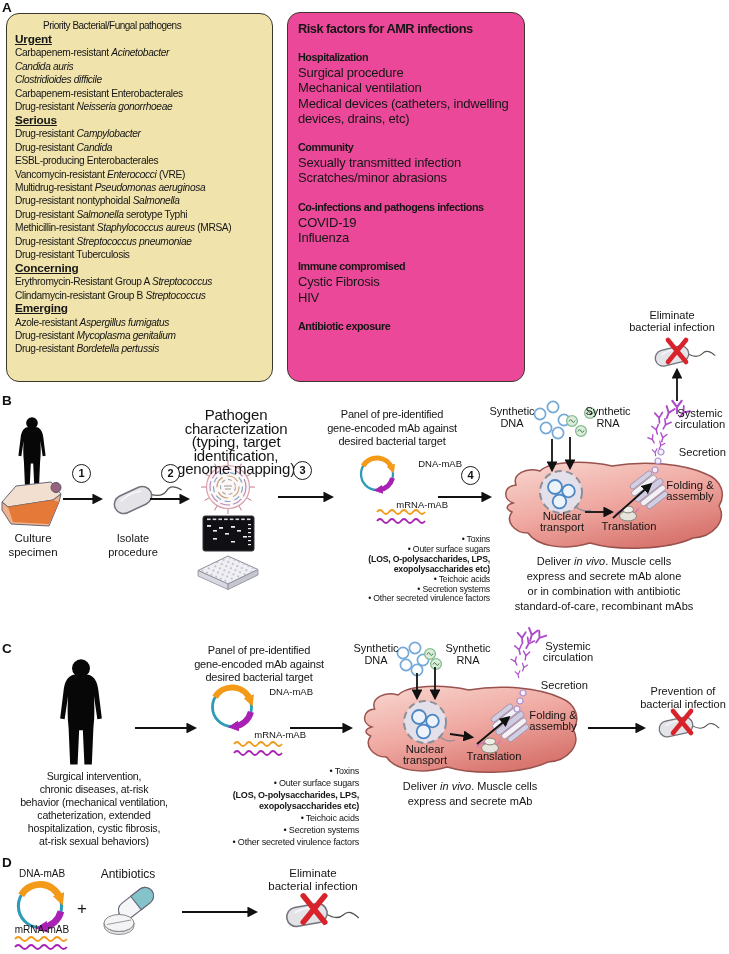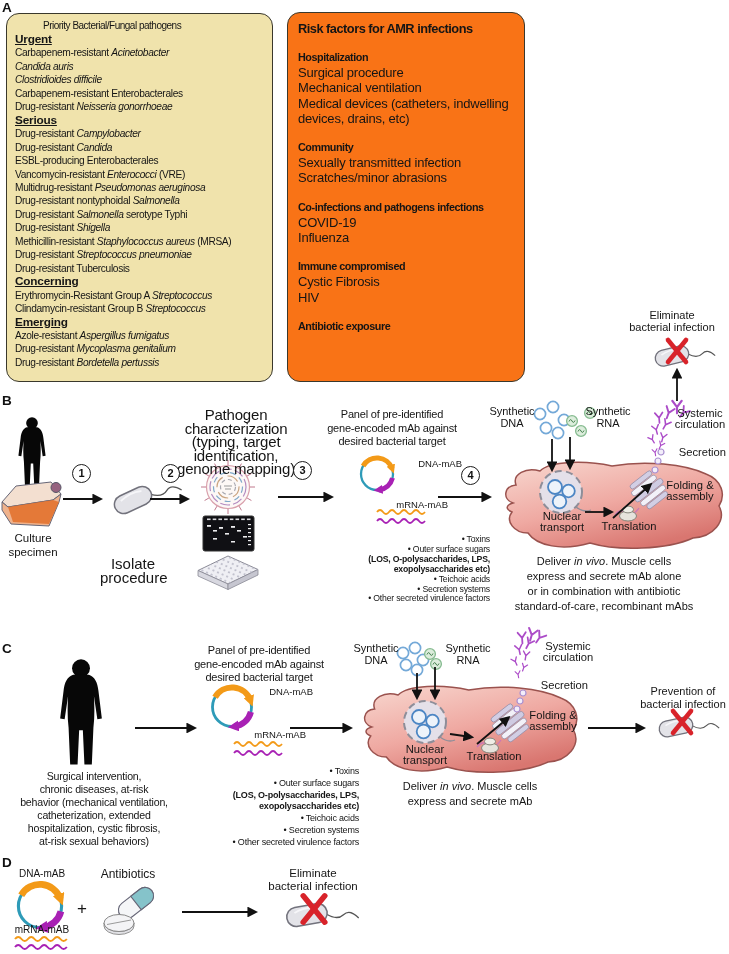--- a/index.html
+++ b/index.html
@@ -4,21 +4,21 @@
 <style>
   html,body{margin:0;padding:0;background:#fff;}
   #stage{position:relative;width:729px;height:954px;background:#fff;overflow:hidden;
          font-family:"Liberation Sans","DejaVu Sans",sans-serif;color:#151515;}
   #art{position:absolute;left:0;top:0;z-index:1;}
   .t{position:absolute;z-index:2;text-align:center;color:#151515;}
   .tl{text-align:right;}
   .plabel{position:absolute;z-index:3;font-weight:bold;font-size:13.5px;color:#111;}
   .box{position:absolute;z-index:2;box-sizing:border-box;border:1.6px solid #3a382c;border-radius:13px;overflow:hidden;}
   #boxPath{left:6px;top:13px;width:267px;height:369px;background:#F0E3AC;padding:6px 2px 4px 8px;}
-  #boxRisk{left:287px;top:12px;width:238px;height:370px;background:#f97316;padding:8px 8px 8px 10px;}
+  #boxRisk{left:287px;top:12px;width:238px;height:370px;background:#ec4899;padding:8px 8px 8px 10px;}
   .ptitle{font-size:10px;font-weight:normal;letter-spacing:-0.5px;white-space:nowrap;margin-bottom:2px;margin-left:28px;}
   .prow{font-size:10.2px;line-height:13.45px;letter-spacing:-0.35px;white-space:nowrap;}
   .ph span{font-weight:bold;font-size:11.8px;letter-spacing:-0.2px;text-decoration:underline;}
   .rtitle{font-size:12.8px;font-weight:bold;letter-spacing:-0.5px;white-space:nowrap;}
   .rhead{font-size:10.8px;font-weight:bold;letter-spacing:-0.45px;white-space:nowrap;margin-top:14px;line-height:15.2px;}
   .rrow{font-size:13px;line-height:15.2px;letter-spacing:-0.2px;}
   .stepnum{position:absolute;z-index:3;width:17px;height:17px;border:1.7px solid #1c1c1c;border-radius:50%;
            background:#fff;font-weight:bold;font-size:11px;line-height:17px;text-align:center;color:#111;}
   .bul{font-size:8.7px;line-height:9.9px;letter-spacing:-0.2px;white-space:nowrap;}
   .bulC{font-size:9px;line-height:11.8px;letter-spacing:-0.2px;white-space:nowrap;}
@@ -332,21 +332,20 @@
   <div class="prow"><span>Carbapenem-resistant Enterobacterales</span><i></i><span></span></div>
   <div class="prow"><span>Drug-resistant </span><i>Neisseria gonorrhoeae</i><span></span></div>
   <div class="prow ph"><span>Serious</span></div>
   <div class="prow"><span>Drug-resistant </span><i>Campylobacter</i><span></span></div>
   <div class="prow"><span>Drug-resistant </span><i>Candida</i><span></span></div>
   <div class="prow"><span>ESBL-producing Enterobacterales</span><i></i><span></span></div>
   <div class="prow"><span>Vancomycin-resistant </span><i>Enterococci</i><span> (VRE)</span></div>
   <div class="prow"><span>Multidrug-resistant </span><i>Pseudomonas aeruginosa</i><span></span></div>
   <div class="prow"><span>Drug-resistant nontyphoidal </span><i>Salmonella</i><span></span></div>
   <div class="prow"><span>Drug-resistant </span><i>Salmonella</i><span> serotype Typhi</span></div>
-  <div class="prow"><span>Drug-resistant </span><i>Shigella</i><span></span></div>
   <div class="prow"><span>Methicillin-resistant </span><i>Staphylococcus aureus</i><span> (MRSA)</span></div>
   <div class="prow"><span>Drug-resistant </span><i>Streptococcus pneumoniae</i><span></span></div>
   <div class="prow"><span>Drug-resistant Tuberculosis</span><i></i><span></span></div>
   <div class="prow ph"><span>Concerning</span></div>
   <div class="prow"><span>Erythromycin-Resistant Group A </span><i>Streptococcus</i><span></span></div>
   <div class="prow"><span>Clindamycin-resistant Group B </span><i>Streptococcus</i><span></span></div>
   <div class="prow ph"><span>Emerging</span></div>
   <div class="prow"><span>Azole-resistant </span><i>Aspergillus fumigatus</i><span></span></div>
   <div class="prow"><span>Drug-resistant </span><i>Mycoplasma genitalium</i><span></span></div>
   <div class="prow"><span>Drug-resistant </span><i>Bordetella pertussis</i><span></span></div>
@@ -372,21 +371,21 @@
 
 <div class="stepnum" style="left:72px;top:464px">1</div>
 <div class="stepnum" style="left:161px;top:464px">2</div>
 <div class="stepnum" style="left:293px;top:461px">3</div>
 <div class="stepnum" style="left:461px;top:466px">4</div>
 
 <div class="t" style="left:0px;top:531px;width:66px;font-size:11.5px;line-height:14px">
   <div>Culture</div>
       <div>specimen</div>
 </div>
-<div class="t" style="left:100px;top:557px;width:66px;font-size:15px;line-height:14px">
+<div class="t" style="left:100px;top:531px;width:66px;font-size:11px;line-height:14px">
   <div>Isolate</div>
       <div>procedure</div>
 </div>
 <div class="t" style="left:154px;top:408px;width:164px;font-size:15px;line-height:13.6px;letter-spacing:-0.2px">
   <div>Pathogen characterization</div>
       <div>(typing, target identification,</div>
       <div>genome mapping)</div>
 </div>
 <div class="t" style="left:310px;top:408px;width:164px;font-size:11px;line-height:13.6px;letter-spacing:-0.2px">
   <div>Panel of pre-identified</div>

